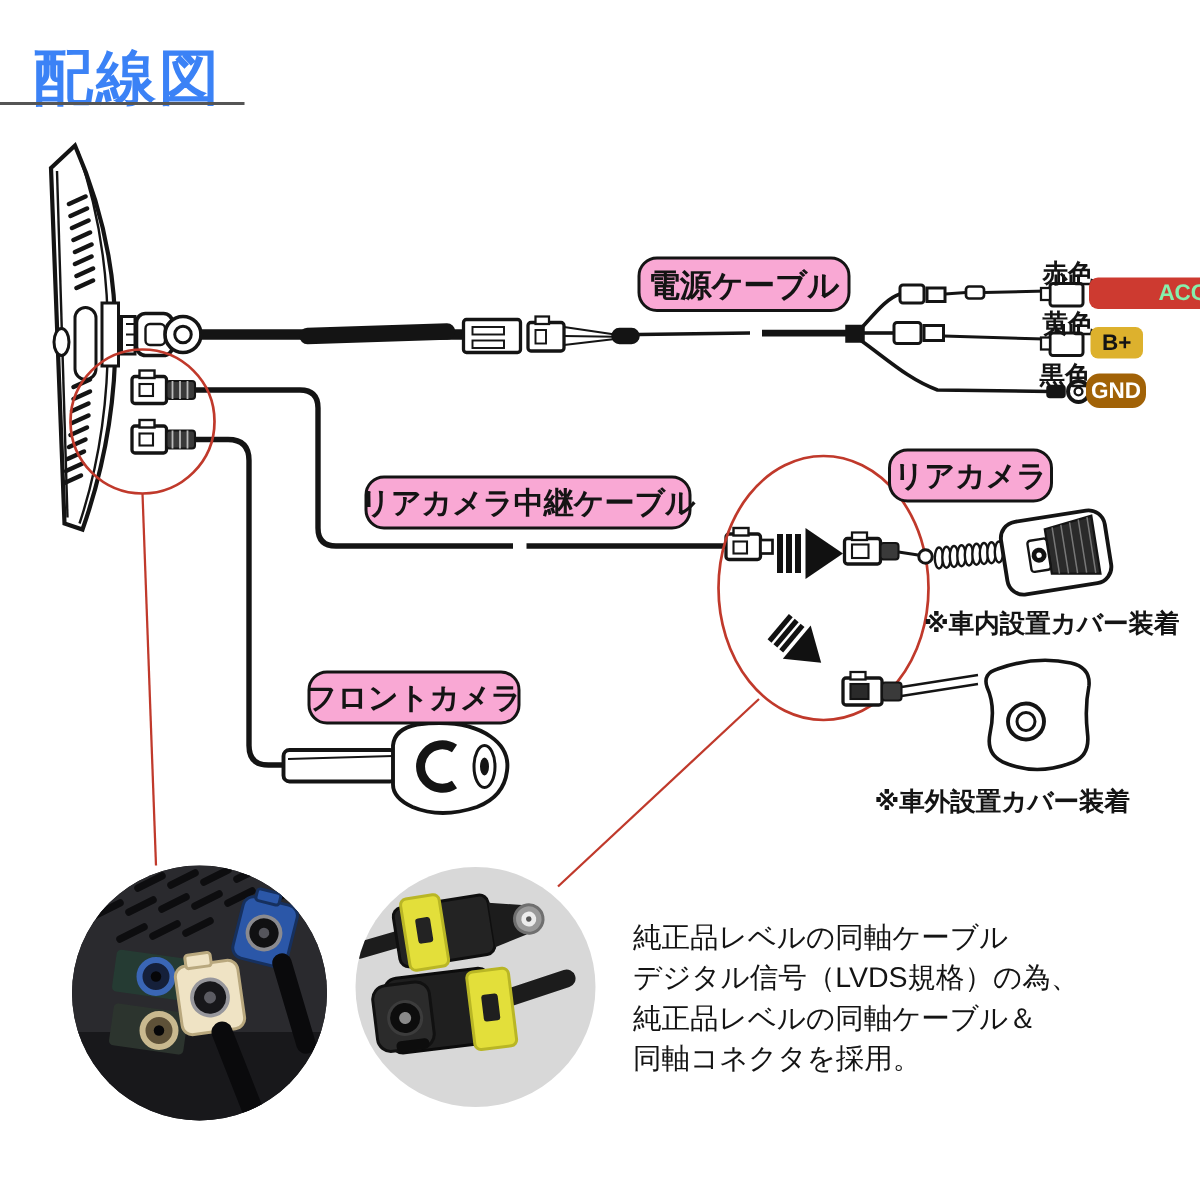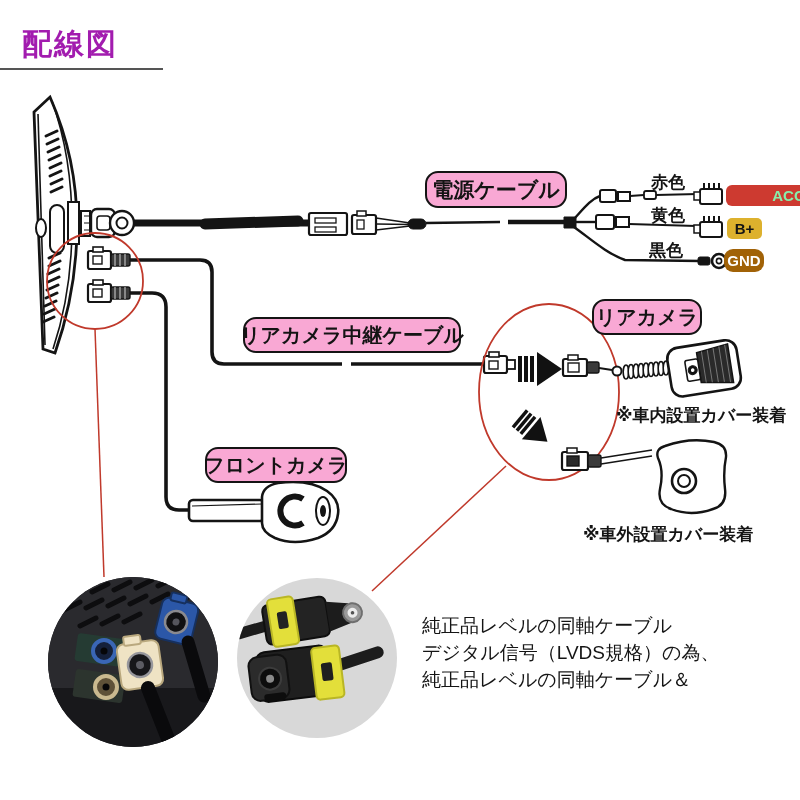--- a/index.html
+++ b/index.html
@@ -1,25 +1,25 @@
 <!DOCTYPE html>
 <html><head>
 <meta charset="utf-8">
 <style>
   html,body{margin:0;padding:0;background:#fff;}
   #stage{position:relative;width:800px;height:800px;background:#ffffff;overflow:hidden;
          font-family:"Liberation Sans","DejaVu Sans",sans-serif;color:#1a1a1a;}
   #diagram-svg{position:absolute;left:0;top:0;}
   .abs{position:absolute;}
-  .page-title{font-size:30px;font-weight:600;letter-spacing:2px;color:#a21caf;}
+  .page-title{font-size:40px;font-weight:600;letter-spacing:2px;color:#3b82f6;}
   .title-rule{border-top:2px solid #555;height:0;}
   .label-box{position:absolute;border:2.5px solid #141414;border-radius:13px;background:#f9a8d4;
              display:flex;align-items:center;justify-content:center;
              font-weight:bold;color:#141414;white-space:nowrap;}
-  .wire-label{position:absolute;font-size:17px;font-weight:bold;color:#141414;white-space:nowrap;}
+  .wire-label{position:absolute;font-size:17px;font-weight:bold;color:#141414;white-space:nowrap;margin-left:44px;}
   .badge{position:absolute;display:flex;align-items:center;justify-content:center;
          font-weight:bold;white-space:nowrap;}
   .badge-acc{background:#cd3a30;color:#86efac;border-radius:6px;font-size:15px;padding-left:44px;}
   .badge-bplus{background:#ddb12d;color:#141414;border-radius:5px;font-size:15px;}
   .badge-gnd{background:#a16207;color:#fff;border-radius:9px;font-size:15px;}
   .note-text{position:absolute;font-size:17px;font-weight:bold;color:#141414;white-space:nowrap;}
   .desc{position:absolute;font-size:19px;line-height:27px;color:#141414;}
 </style>
 </head>
 <body>
@@ -269,14 +269,15 @@
 
   <div class="note-text" style="left:616px;top:404px;">※車内設置カバー装着</div>
   <div class="note-text" style="left:583px;top:523px;">※車外設置カバー装着</div>
 
   <div class="label-box" style="left:205px;top:447px;width:138px;height:32px;font-size:20px;">フロントカメラ</div>
 
   <div class="desc" style="left:422px;top:612px;">
     <div>純正品レベルの同軸ケーブル</div>
     <div>デジタル信号（LVDS規格）の為、</div>
     <div>純正品レベルの同軸ケーブル＆</div>
+    <div>同軸コネクタを採用。</div>
   </div>
 </div>
 
 </body></html>

